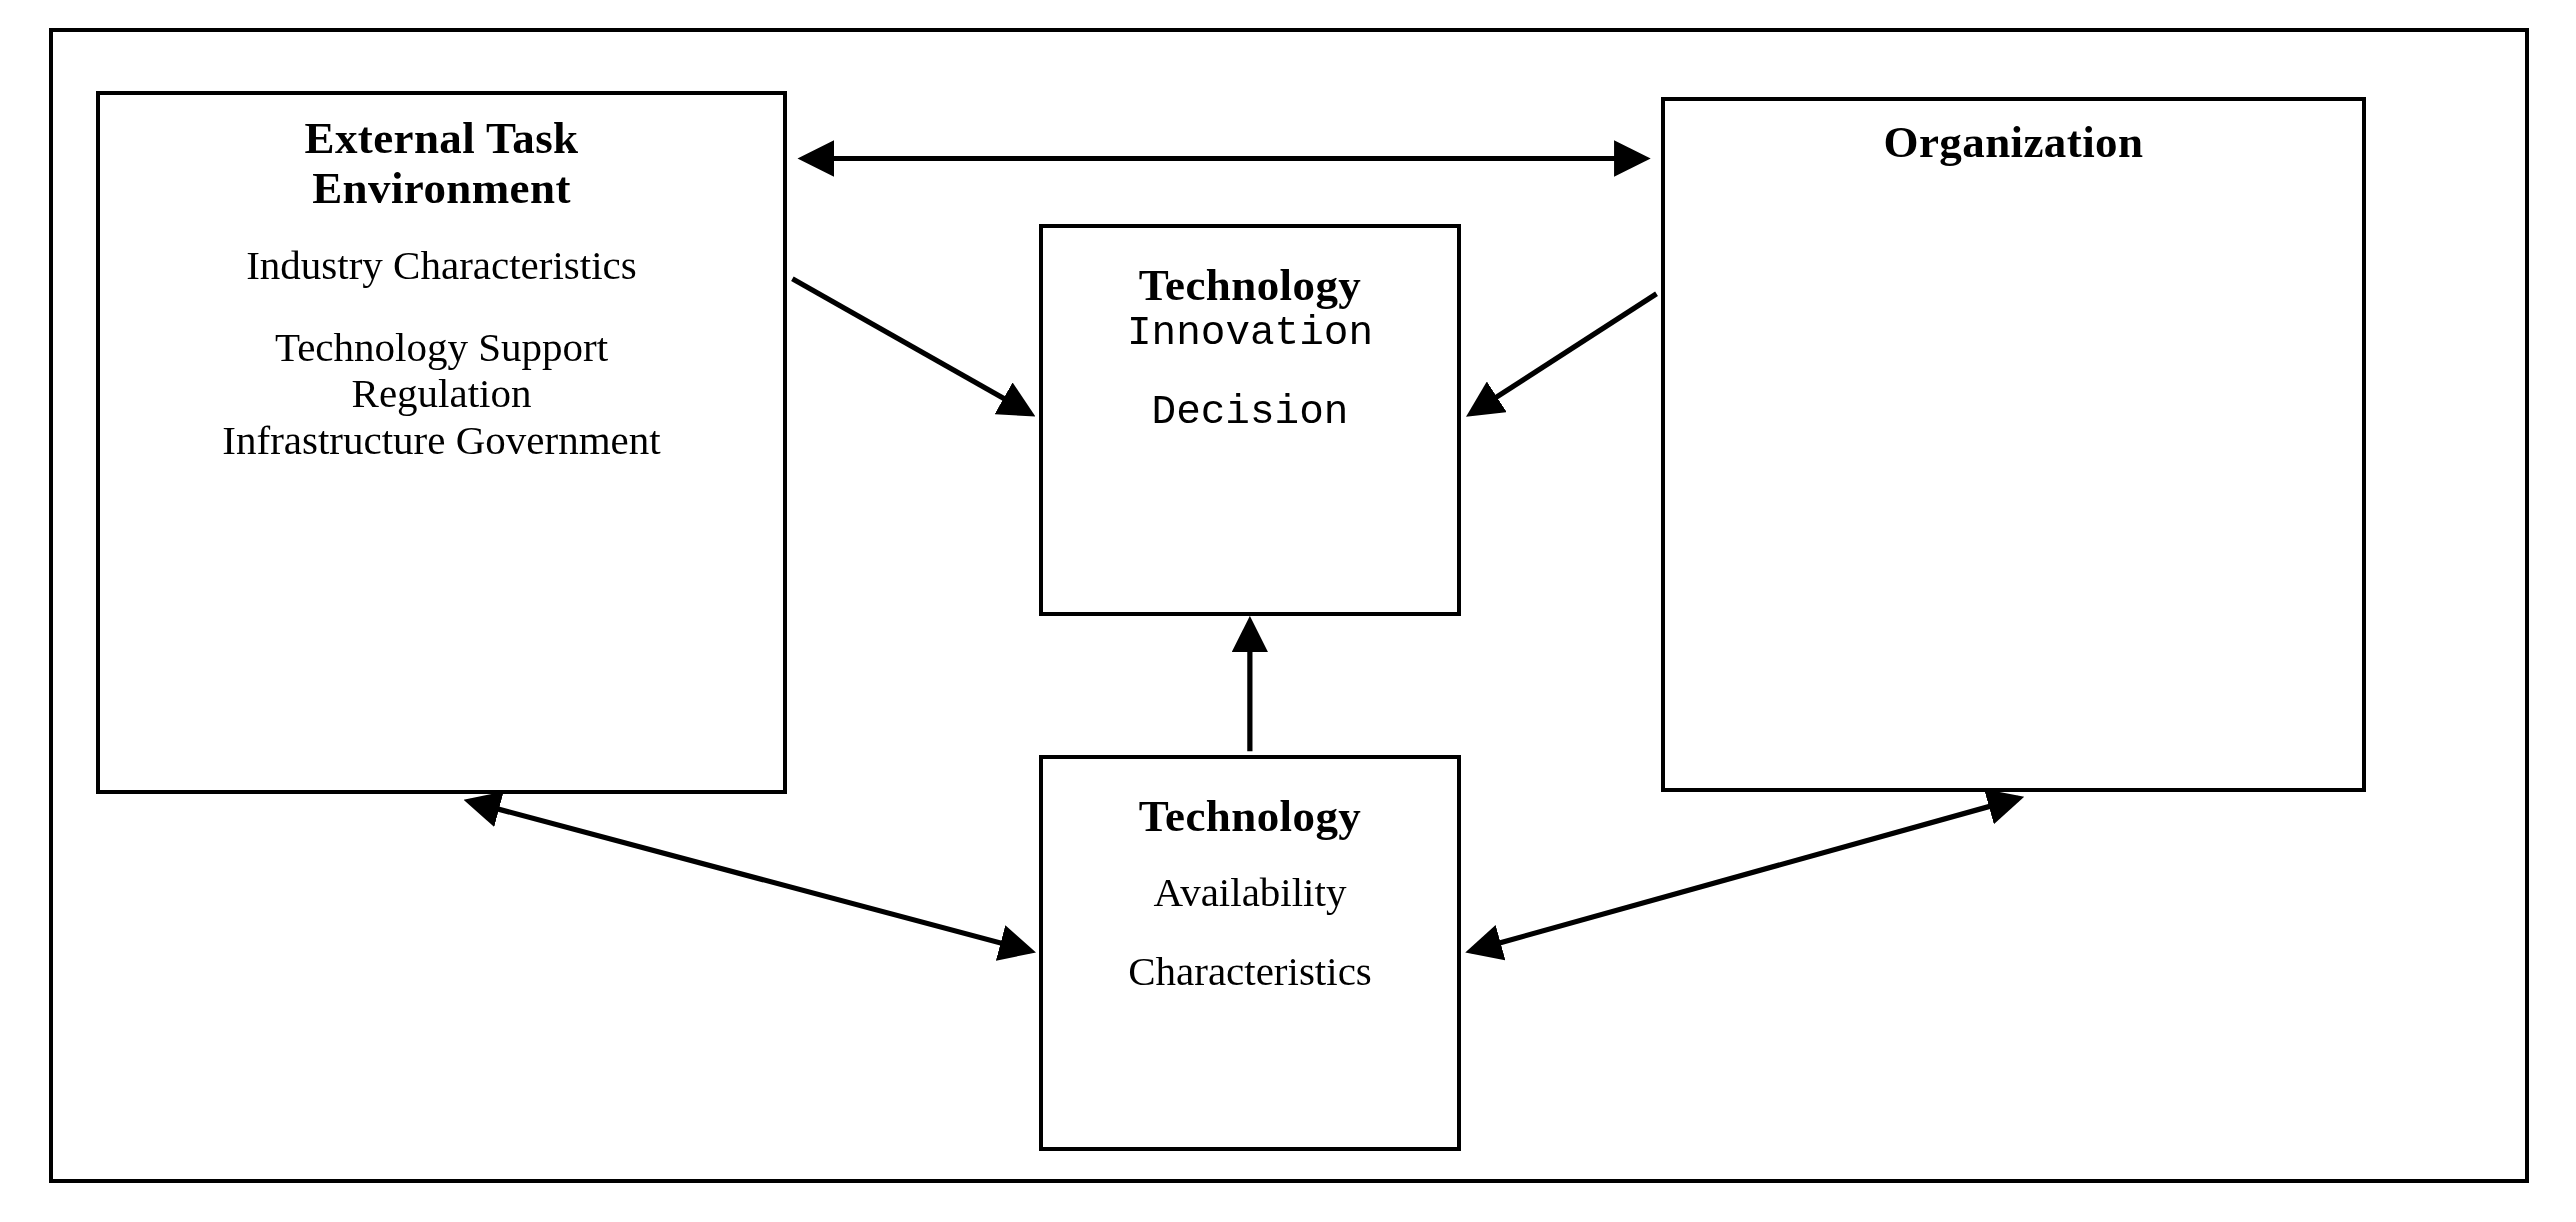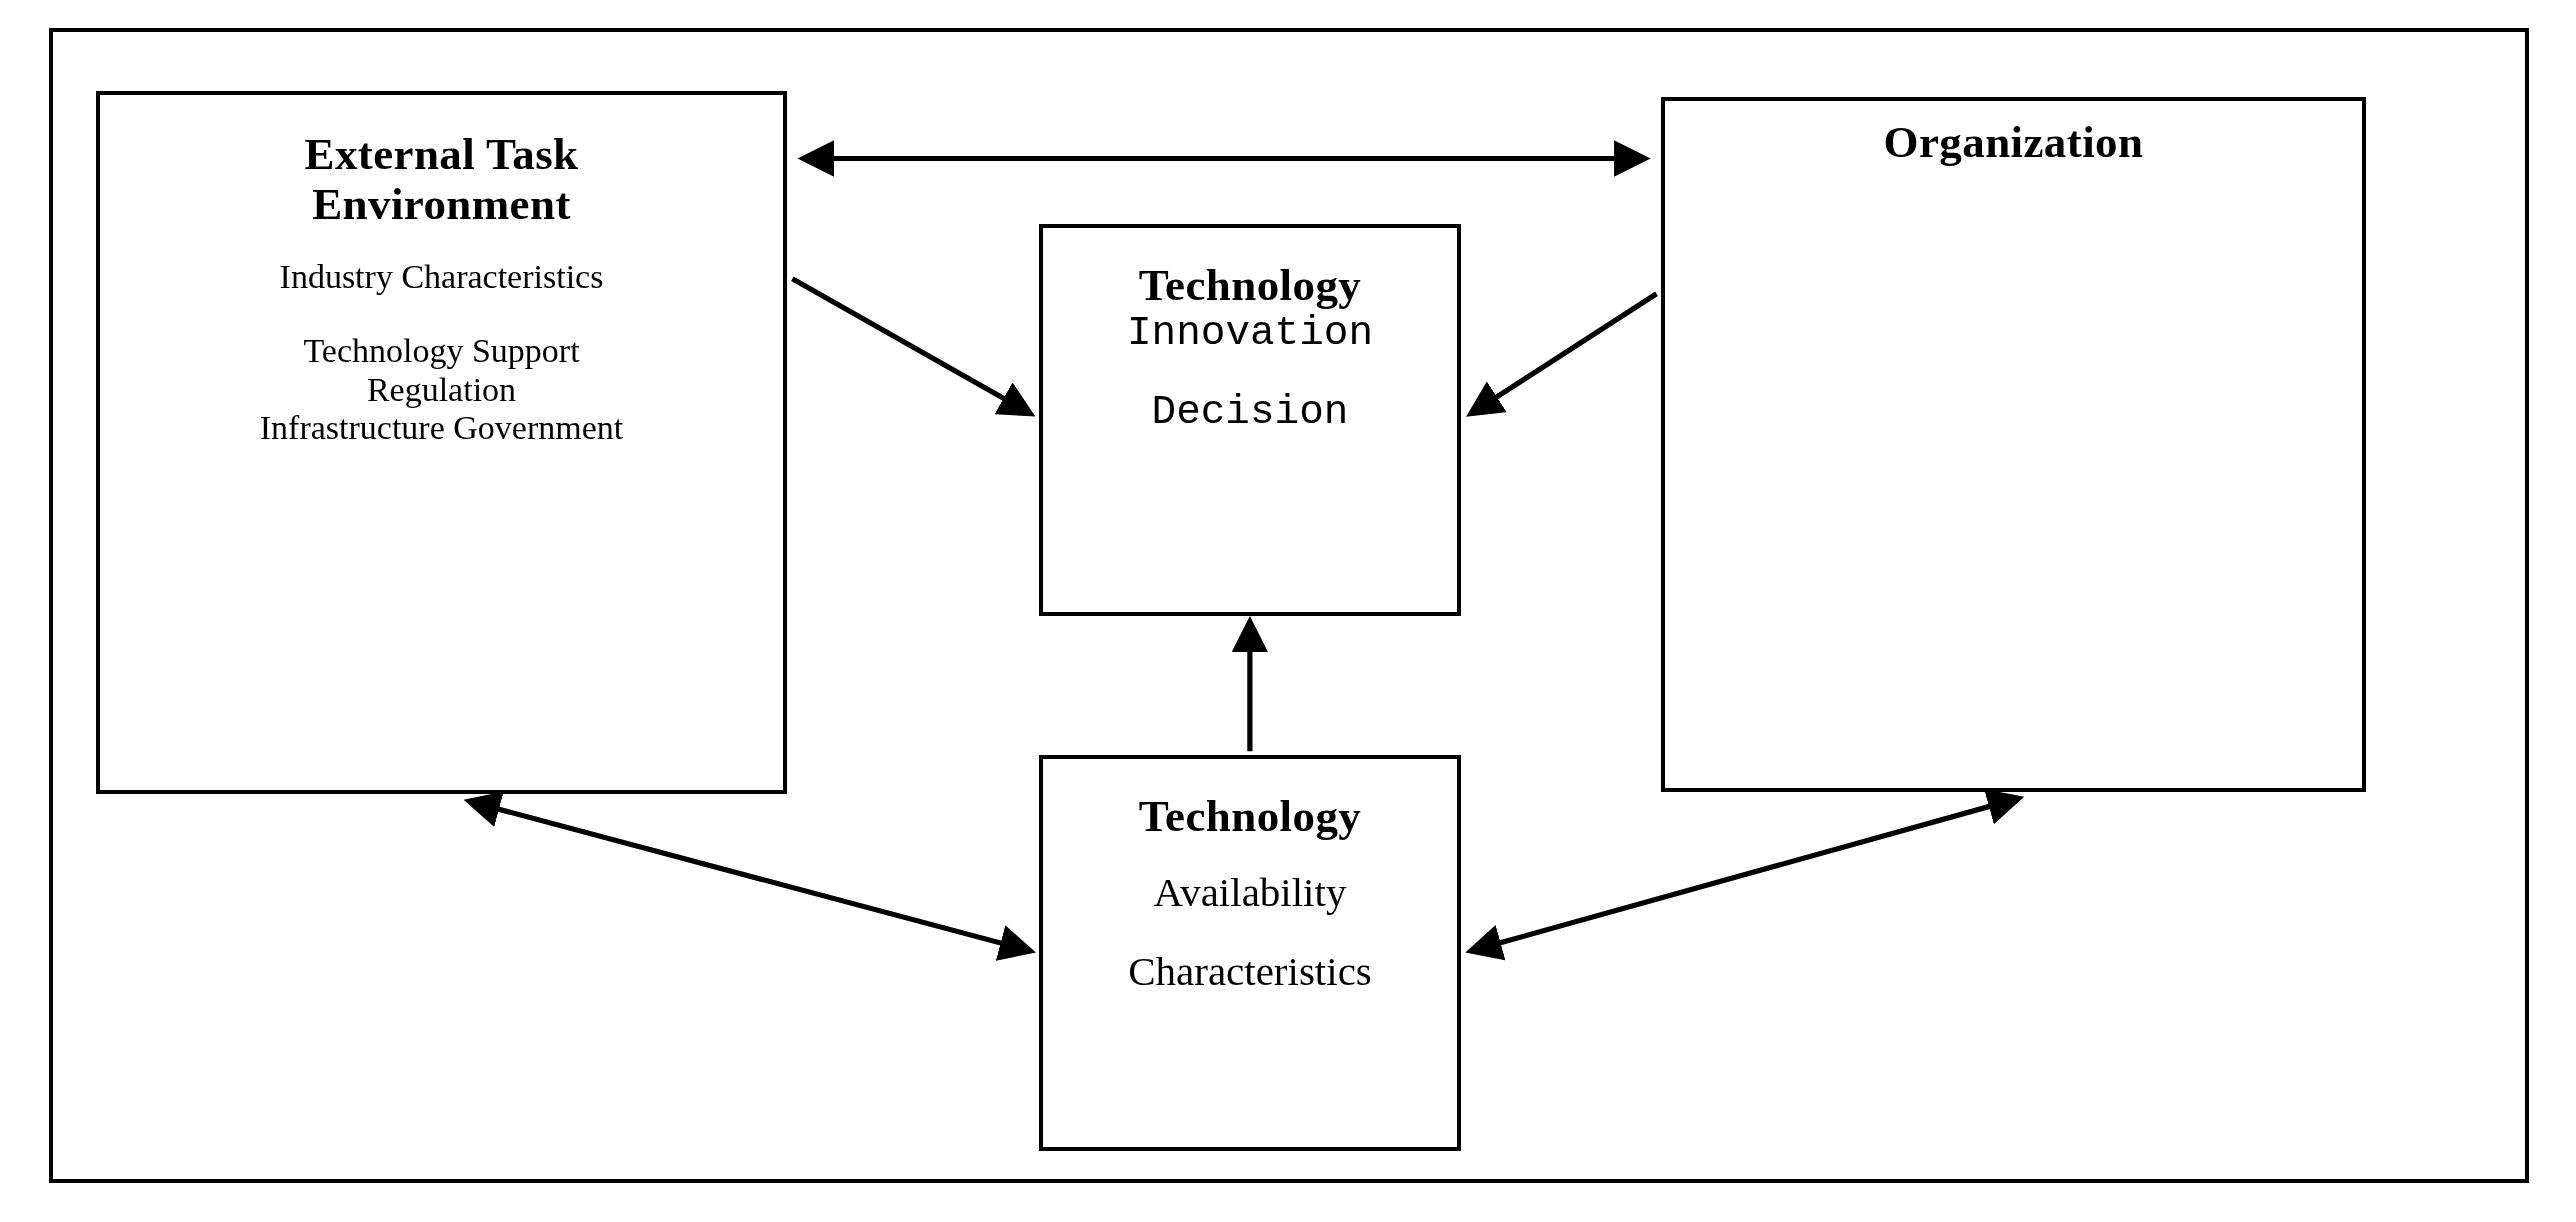--- a/index.html
+++ b/index.html
@@ -58,29 +58,29 @@
   .node .line {
     font-weight: normal;
   }
 
   
   #node-external {
     left: 96px;
     top: 91px;
     width: 691px;
     height: 703px;
-    padding-top: 34px;
+    padding-top: 18px;
   }
   #node-external .heading {
     font-size: 45px;
     line-height: 1.12;
   }
   #node-external .body {
     margin-top: 28px;
-    font-size: 34px;
+    font-size: 41px;
     line-height: 1.13;
     font-family: Liberation Serif, serif;
   }
   #node-external .body .para { margin-bottom: 36px; }
   #node-external .body .para:last-child { margin-bottom: 0; }
 
   
   #node-organization {
     left: 1661px;
     top: 97px;

